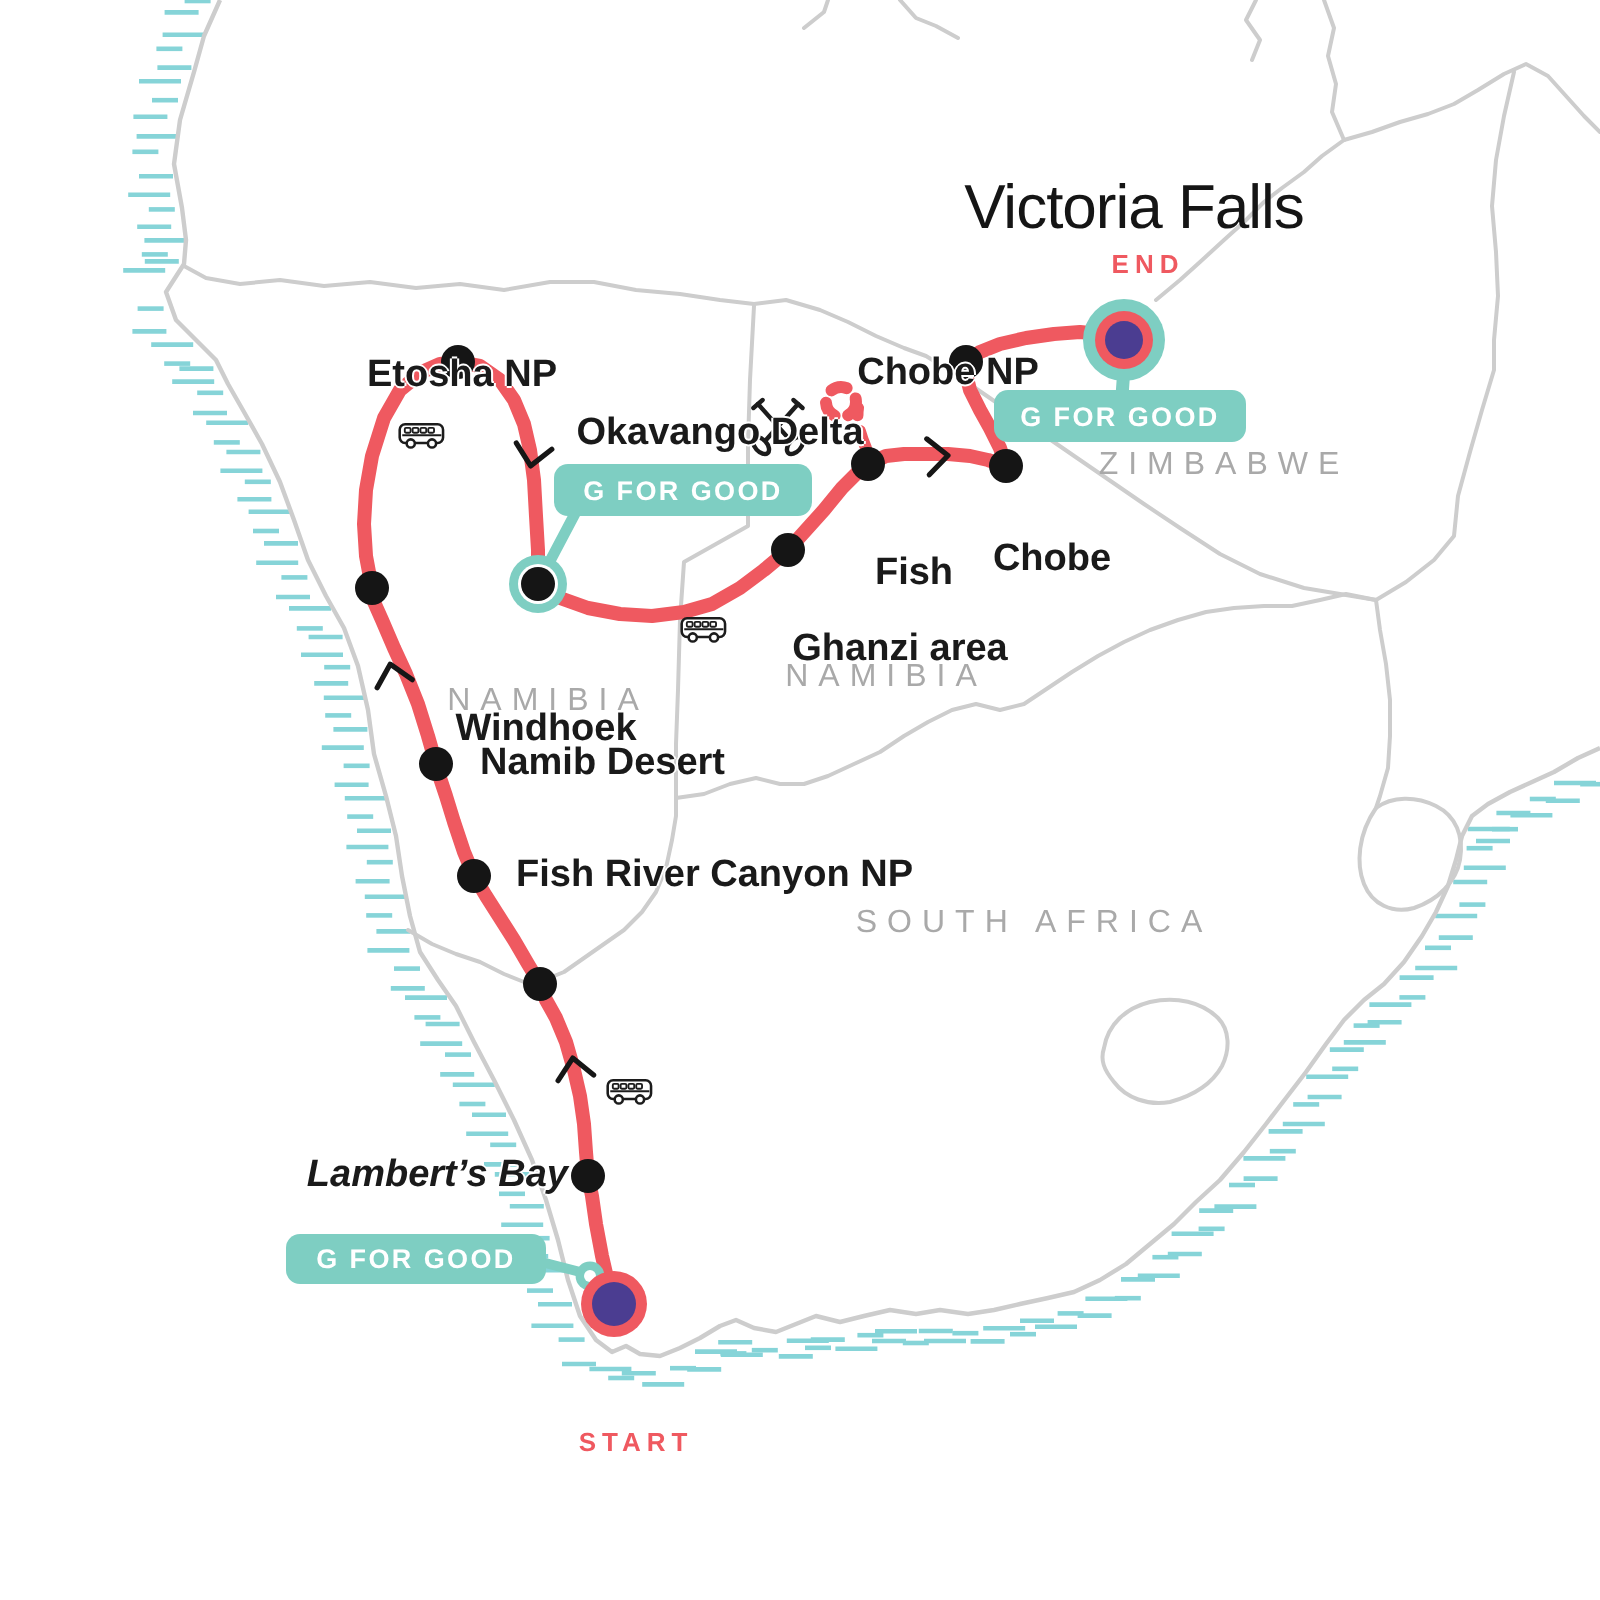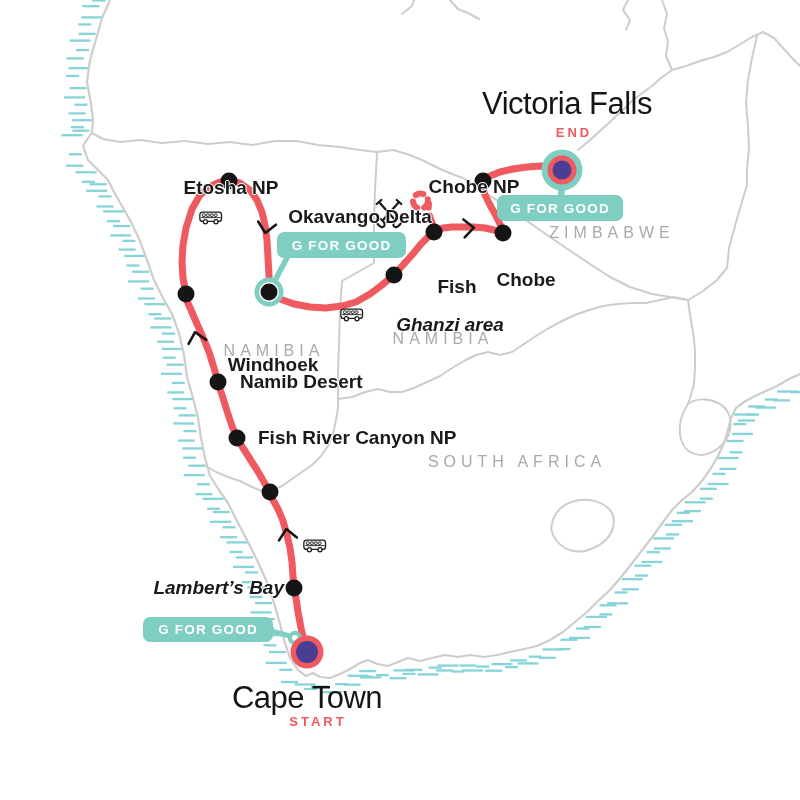--- a/index.html
+++ b/index.html
@@ -315,29 +315,28 @@
       <circle cx="562" cy="170" r="9.5" fill="var(--purple)"></circle>
     </g>
   </svg>
 
   <div class="gg-badge" style="left:277px;top:232px;width:129px;height:26px;">G FOR GOOD</div>
   <div class="gg-badge" style="left:497px;top:195px;width:126px;height:26px;">G FOR GOOD</div>
   <div class="gg-badge" style="left:143px;top:617px;width:130px;height:25px;">G FOR GOOD</div>
 
   <div class="big-title" style="left:567px;top:104px;">Victoria Falls</div>
   <div class="route-tag" style="left:562px;top:132px;">END</div>
-  <div class="big-title" style="left:307px;top:698px;">Cape Town</div>
   <div class="route-tag" style="left:306px;top:721px;">START</div>
 
   <div class="city-label al-right" style="left:284px;top:588px;font-style:italic;">Lambert’s Bay</div>
   <div class="city-label al-left" style="left:258px;top:438px;">Fish River Canyon NP</div>
   <div class="city-label al-left" style="left:240px;top:382px;">Namib Desert</div>
   <div class="city-label al-center" style="left:231px;top:157px;">Etosha NP</div>
   <div class="city-label al-center" style="left:273px;top:334px;">Windhoek</div>
-  <div class="city-label al-center" style="left:450px;top:294px;font-style:italic;">Ghanzi area</div>
+  <div class="city-label al-center" style="left:450px;top:294px;">Ghanzi area</div>
   <div class="city-label al-center" style="left:457px;top:256px;">Fish</div>
   <div class="city-label al-center" style="left:526px;top:249px;">Chobe</div>
   <div class="city-label al-center" style="left:474px;top:156px;">Chobe NP</div>
   <div class="city-label al-center" style="left:360px;top:186px;">Okavango Delta</div>
 
   <div class="country-label" style="left:274px;top:351px;">NAMIBIA</div>
   <div class="country-label" style="left:443px;top:339px;">NAMIBIA</div>
   <div class="country-label" style="left:517px;top:462px;">SOUTH AFRICA</div>
   <div class="country-label" style="left:612px;top:233px;">ZIMBABWE</div>
 

